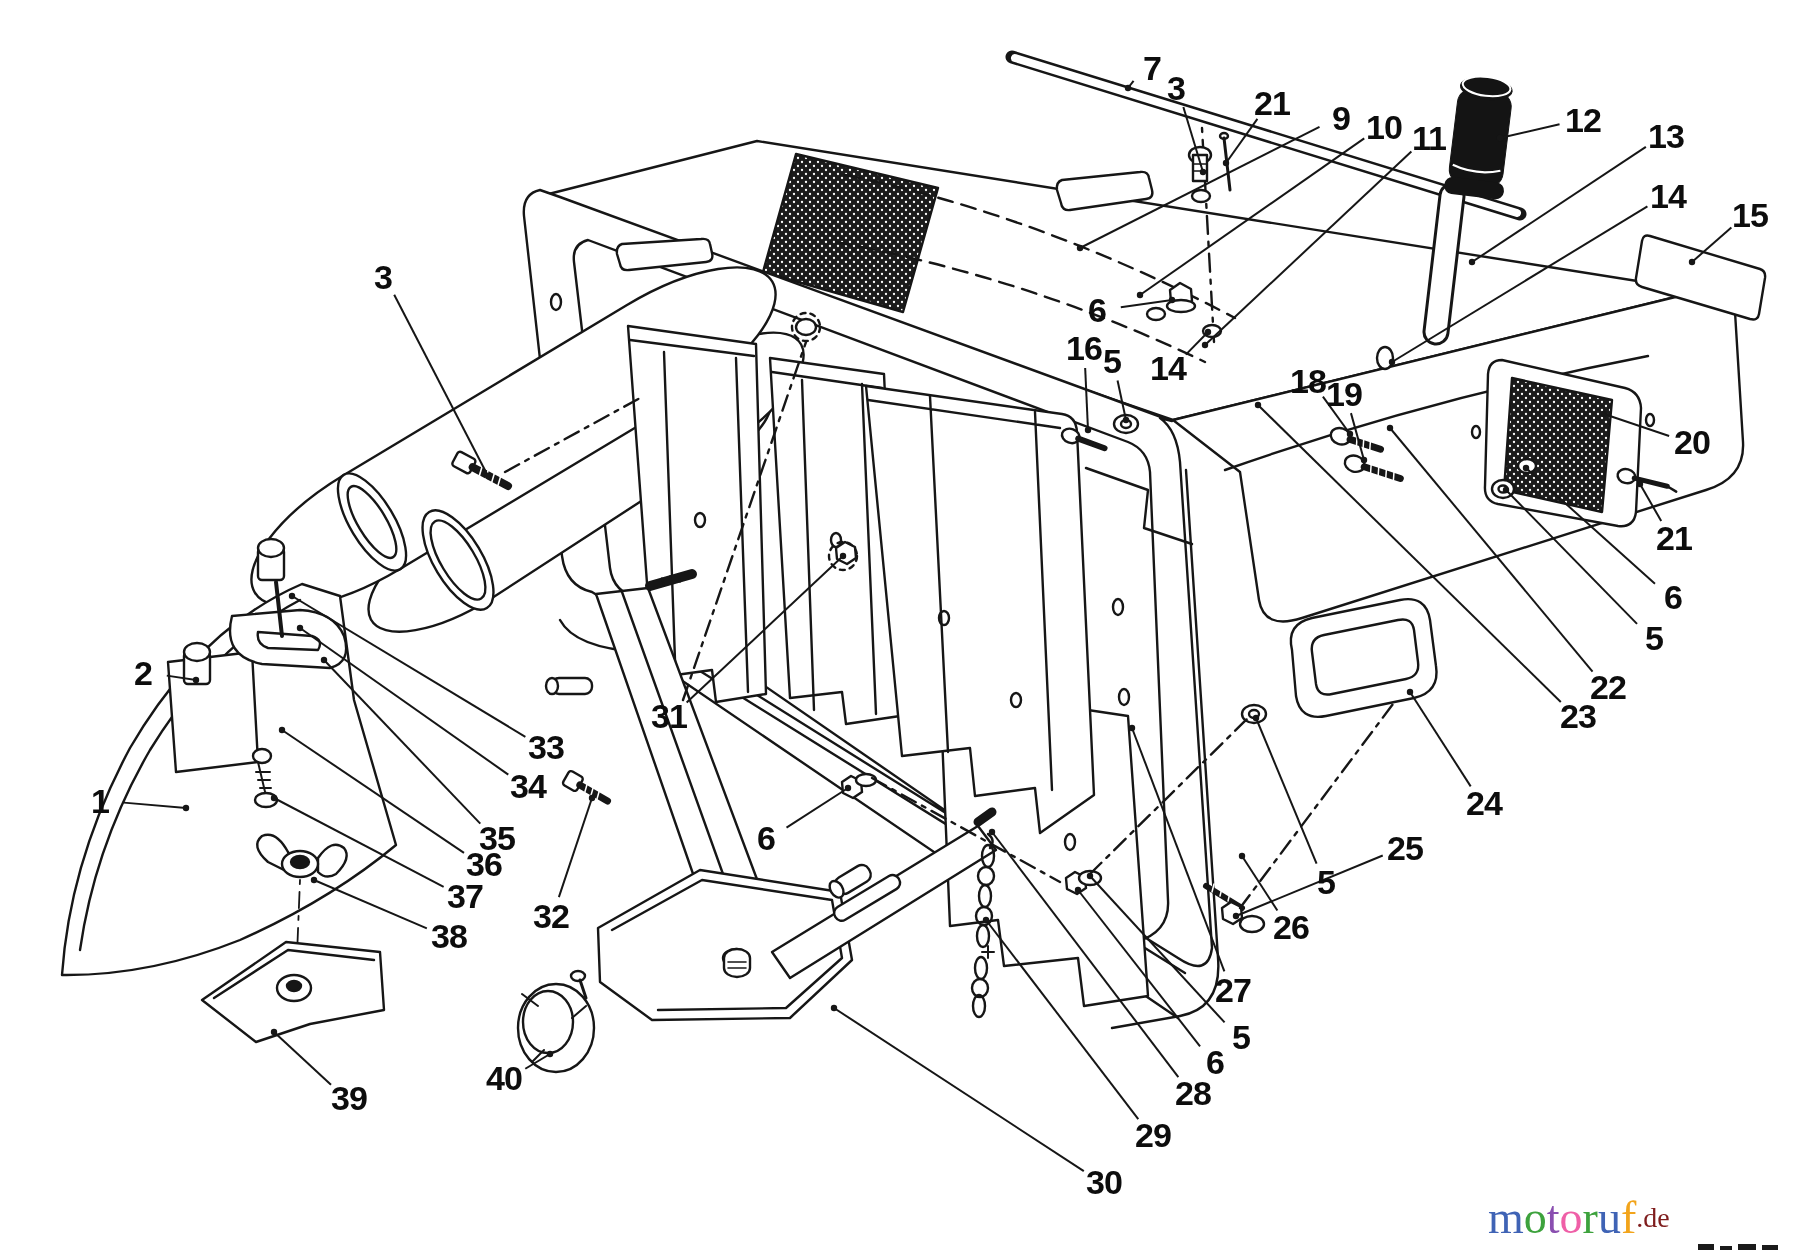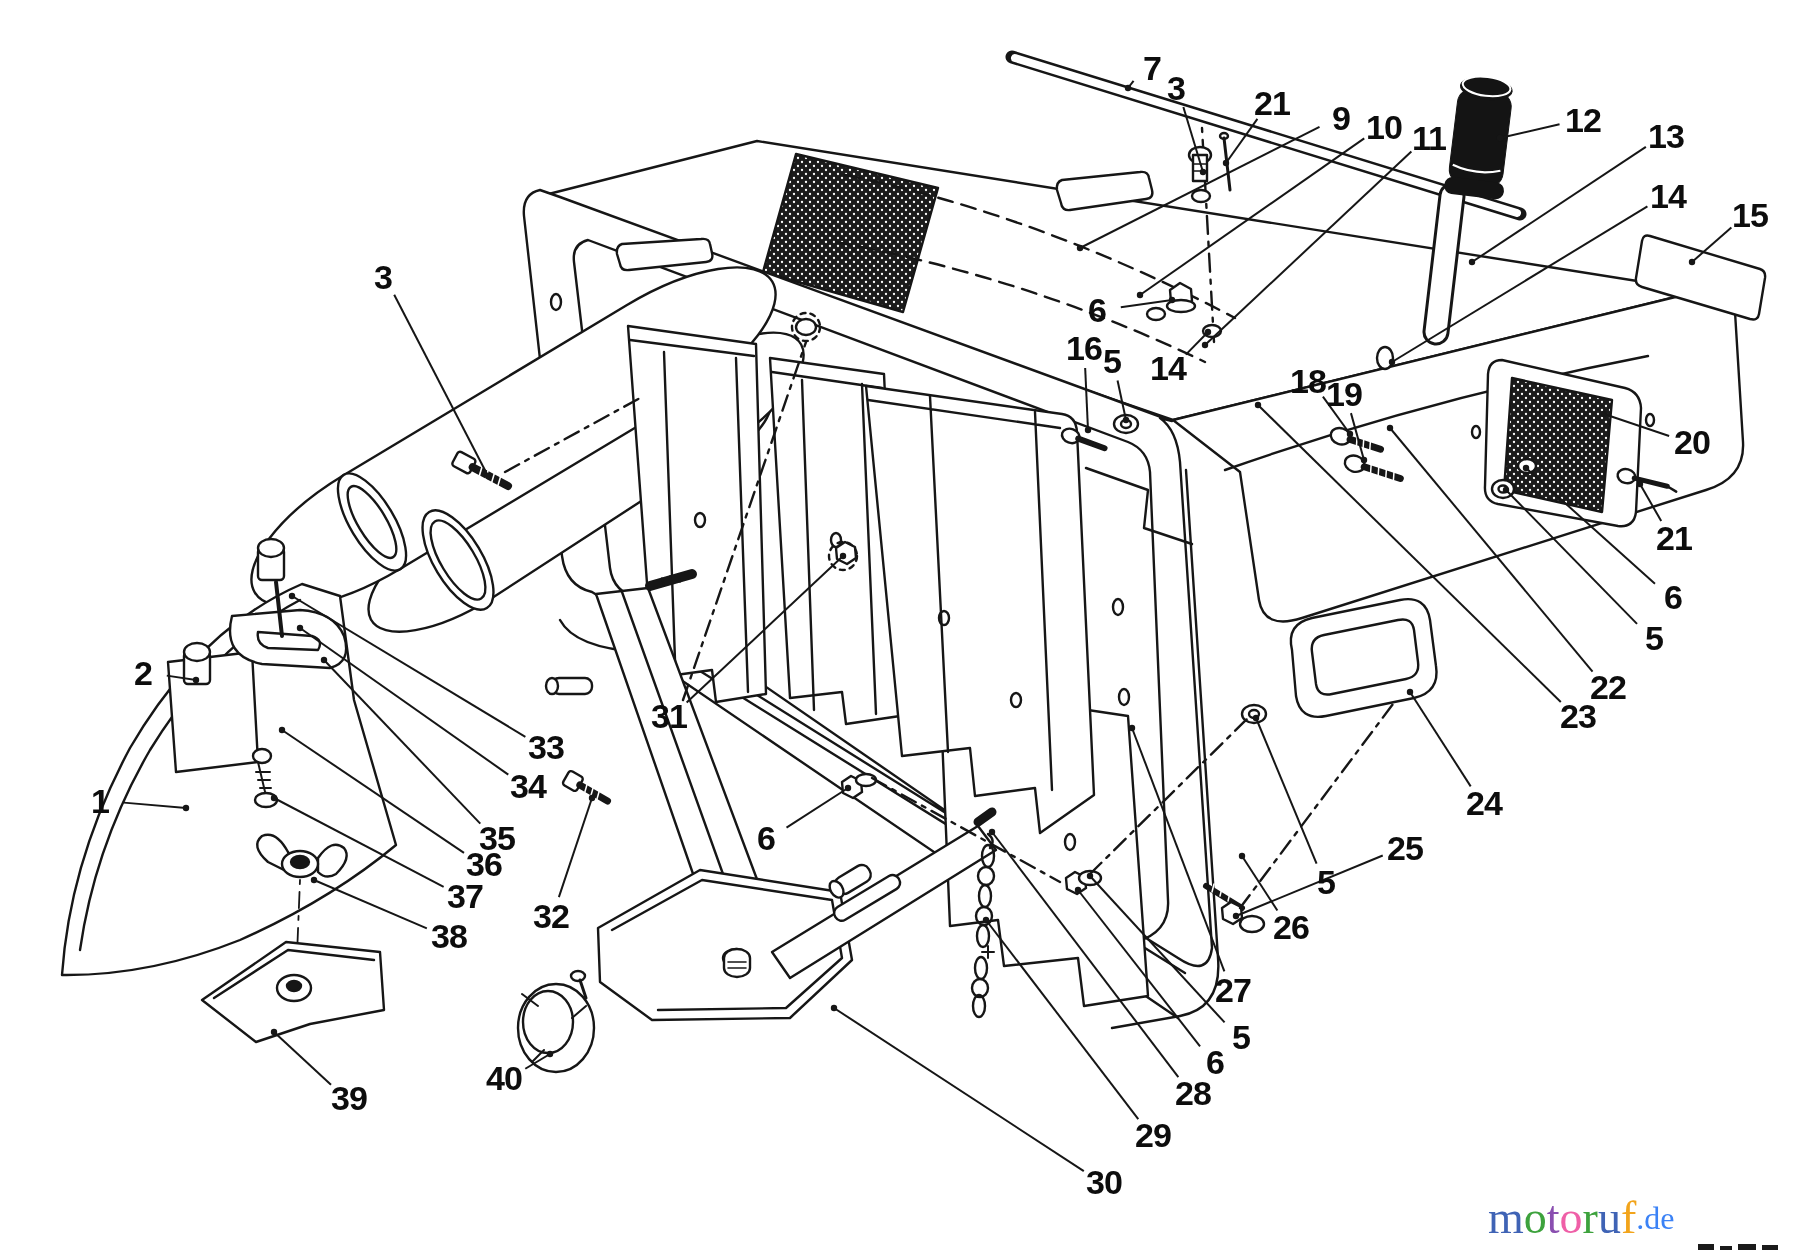--- a/index.html
+++ b/index.html
@@ -4,21 +4,21 @@
 <style>
   html,body{margin:0;padding:0;background:#ffffff;}
   body{width:1800px;height:1250px;overflow:hidden;font-family:"Liberation Sans",sans-serif;}
   .stage{position:relative;width:1800px;height:1250px;background:#fff;}
   svg{position:absolute;left:0;top:0;}
   .lineart{stroke:#161616;stroke-width:2.4;fill:none;stroke-linejoin:round;stroke-linecap:round;}
   .wfill{fill:#ffffff;}
   .callout-text{font-family:"Liberation Sans",sans-serif;font-weight:700;font-size:34px;fill:#0d0d0d;letter-spacing:-1px;}
   .watermark{position:absolute;left:1488px;top:1192px;width:215px;height:52px;display:flex;align-items:center;font-family:"Liberation Serif",serif;}
   .watermark span.ltr{font-size:46px;line-height:1;}
-  .watermark span.sfx{font-size:32px;color:#3b82f6;}
+  .watermark span.sfx{font-size:28px;color:#7f1d1d;}
   .fragment{position:absolute;background:#1a1a1a;}
 </style>
 </head>
 <body>
 
 <div class="stage">
 
 <svg width="1800" height="1250" viewBox="0 0 1800 1250">
   <defs>
     <pattern id="mesh" width="8" height="8" patternUnits="userSpaceOnUse">

